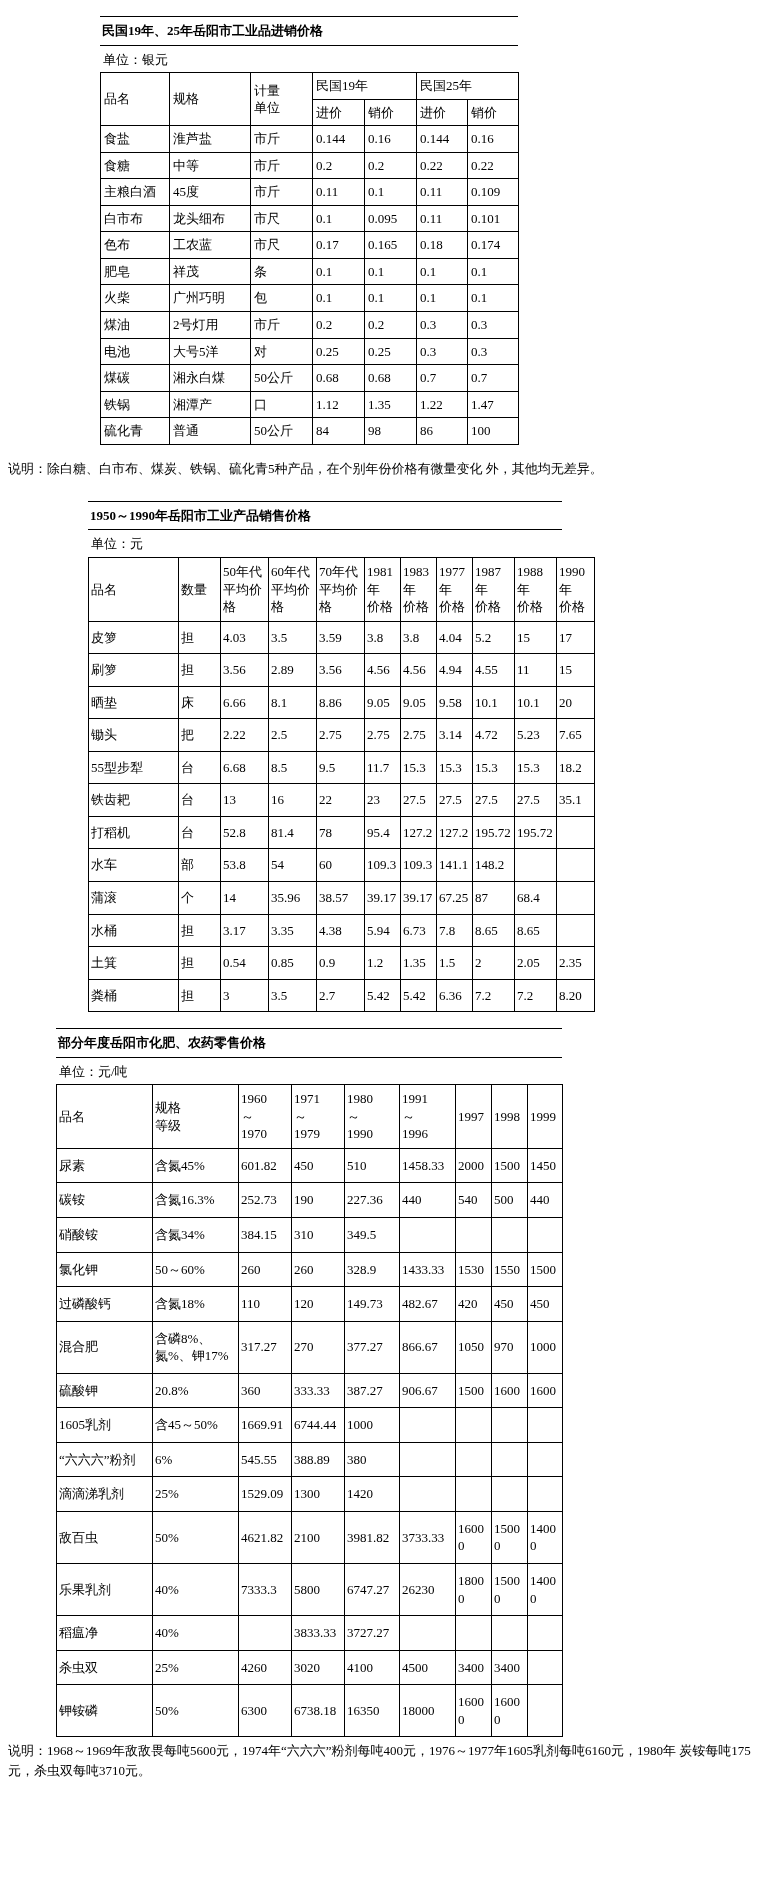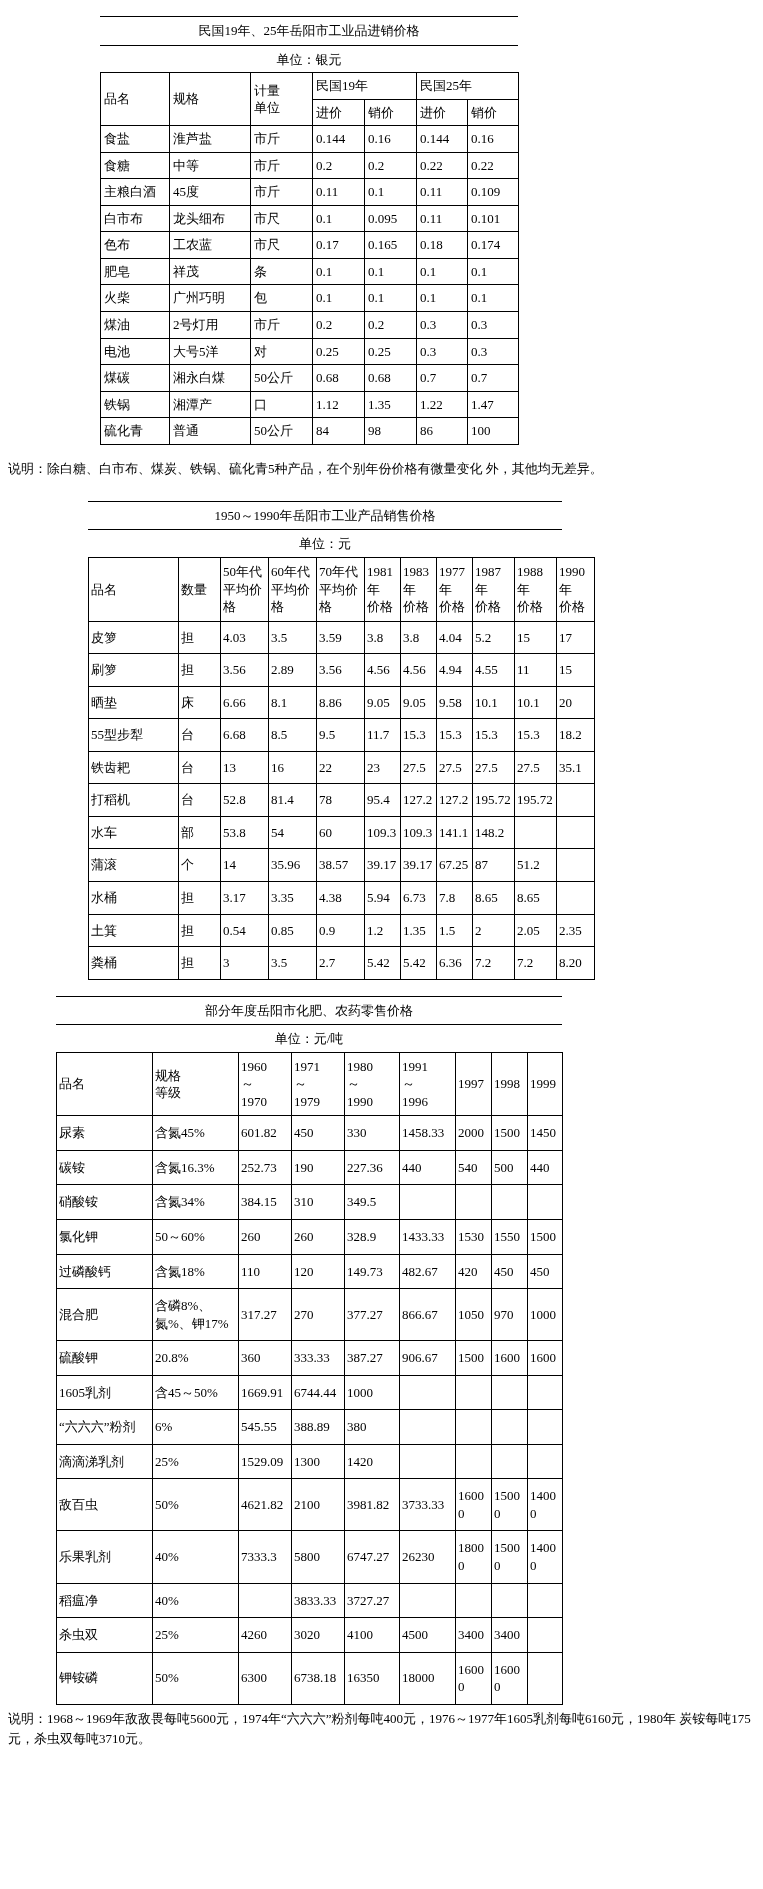--- a/index.html
+++ b/index.html
@@ -11,25 +11,25 @@
     font-size:13px; line-height:1.35;
   }
   .page { padding:16px 0 40px; }
 
   .tbl-block { background:#fff; }
   .tbl-t1 { width:418px; margin-left:100px; }
   .tbl-t2 { width:506px; margin-left:56px; margin-top:22px;padding-left:32px; }
   .tbl-t3 { width:506px; margin-left:56px; margin-top:16px; }
 
   .tbl-title {
-    text-align:center; font-weight:normal;
+    text-align:left; font-weight:bold;
     border-top:1px solid #000; border-bottom:1px solid #000;
     padding:5px 2px;
   }
-  .tbl-unit { text-align:center; padding:5px 3px 4px; }
+  .tbl-unit { text-align:left; padding:5px 3px 4px; }
 
   table { border-collapse:collapse; width:100%; table-layout:fixed; }
   th, td {
     border:1px solid #000;
     text-align:left; vertical-align:middle;
     font-weight:normal;
     white-space:pre-line; word-wrap:break-word; overflow:hidden;
   }
   .tbl-t1 th, .tbl-t1 td { padding:4px 3px; }
   .tbl-t2 th, .tbl-t2 td { padding:7px 2px; }
@@ -270,20 +270,33 @@
             <td>8.1</td>
             <td>8.86</td>
             <td>9.05</td>
             <td>9.05</td>
             <td>9.58</td>
             <td>10.1</td>
             <td>10.1</td>
             <td>20</td>
           </tr>
           <tr>
+            <td>锄头</td>
+            <td>把</td>
+            <td>2.22</td>
+            <td>2.5</td>
+            <td>2.75</td>
+            <td>2.75</td>
+            <td>2.75</td>
+            <td>3.14</td>
+            <td>4.72</td>
+            <td>5.23</td>
+            <td>7.65</td>
+          </tr>
+          <tr>
             <td>55型步犁</td>
             <td>台</td>
             <td>6.68</td>
             <td>8.5</td>
             <td>9.5</td>
             <td>11.7</td>
             <td>15.3</td>
             <td>15.3</td>
             <td>15.3</td>
             <td>15.3</td>
@@ -331,21 +344,21 @@
           <tr>
             <td>蒲滚</td>
             <td>个</td>
             <td>14</td>
             <td>35.96</td>
             <td>38.57</td>
             <td>39.17</td>
             <td>39.17</td>
             <td>67.25</td>
             <td>87</td>
-            <td>51.2</td>
+            <td>68.4</td>
             <td></td>
           </tr>
           <tr>
             <td>水桶</td>
             <td>担</td>
             <td>3.17</td>
             <td>3.35</td>
             <td>4.38</td>
             <td>5.94</td>
             <td>6.73</td>
@@ -420,21 +433,21 @@
           <th>1998</th>
           <th>1999</th>
         </tr>
       </thead>
       <tbody>
           <tr>
             <td>尿素</td>
             <td>含氮45%</td>
             <td>601.82</td>
             <td>450</td>
-            <td>330</td>
+            <td>510</td>
             <td>1458.33</td>
             <td>2000</td>
             <td>1500</td>
             <td>1450</td>
           </tr>
           <tr>
             <td>碳铵</td>
             <td>含氮16.3%</td>
             <td>252.73</td>
             <td>190</td>

